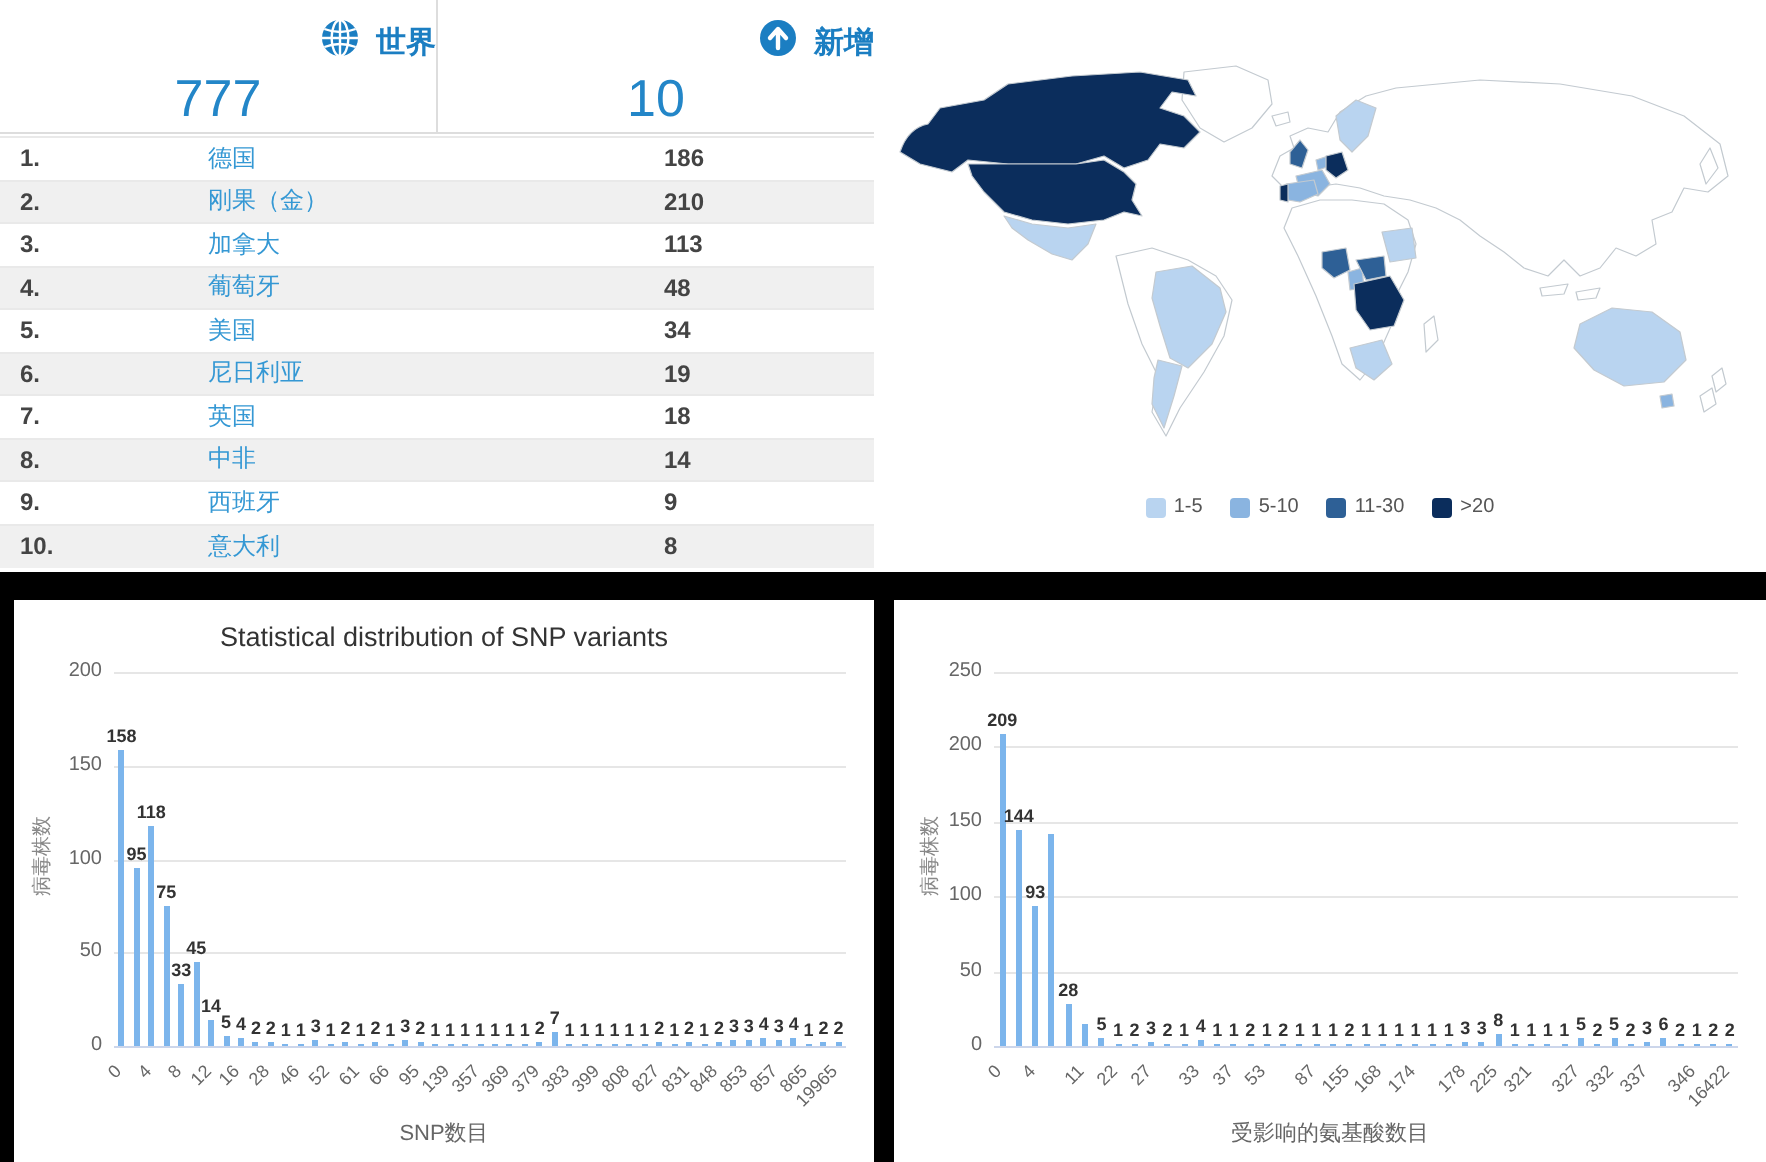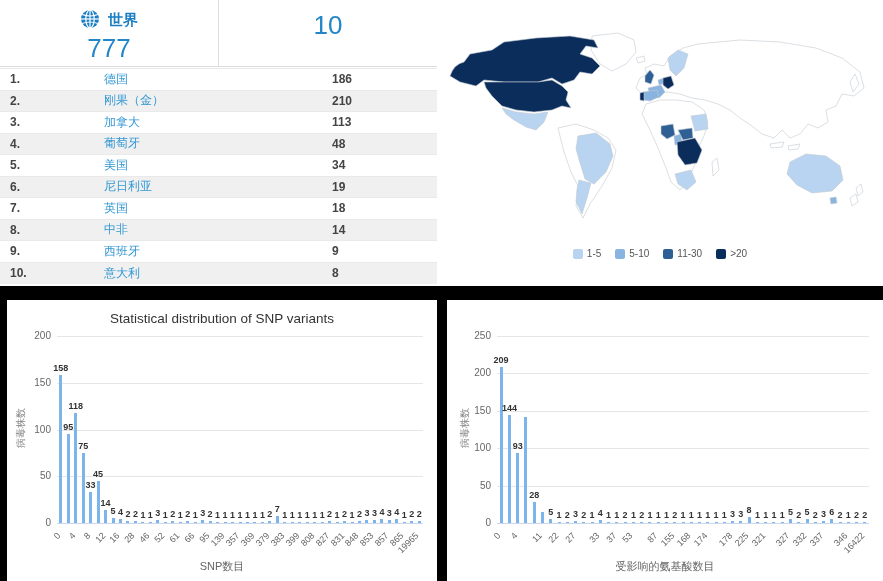--- a/index.html
+++ b/index.html
@@ -3,21 +3,21 @@
 <meta charset="utf-8">
 <style>
   * { box-sizing: border-box; margin: 0; padding: 0; }
   body { background:#222; font-family:"Liberation Sans", sans-serif; }
   .screen { position:relative; width:883px; height:581px; background:#fff; overflow:hidden; }
 
   
   .stats { position:absolute; left:0; top:0; width:437px; height:67px; display:flex; border-bottom:1px solid #ddd; background:#fff; }
   .stat-card { flex:1; text-align:center; padding-top:9px; }
   .stat-card + .stat-card { border-left:1px solid #ddd; }
-  .stat-head { display:flex; align-items:center; justify-content:center; gap:8px; color:#1b7ec2; font-weight:bold; font-size:15px; }
+  .stat-head { display:flex; align-items:center; justify-content:flex-end; gap:8px; color:#1b7ec2; font-weight:bold; font-size:15px; }
   .stat-value { font-size:26px; color:#2386c8; margin-top:2px; line-height:1.1; }
 
   
   .rank-table { position:absolute; left:0; top:68px; width:437px; border-collapse:collapse; font-size:12px; }
   .rank-table tr { height:21.5px; border-top:1px solid #e9e9e9; }
   .rank-table tr:nth-child(even) { background:#f0f0f0; }
   .rank-table td { padding:0 4px; vertical-align:middle; }
   .rank-table td.rank { width:100px; padding-left:10px; font-weight:bold; color:#444; }
   .rank-table td.country { width:228px; color:#3598d4; }
   .rank-table td.count { font-weight:bold; color:#444; }
@@ -63,20 +63,29 @@
               <ellipse rx="4.2" ry="9"></ellipse>
               <path d="M-7.8,-4.5 Q0,-1.5 7.8,-4.5 M-7.8,4.5 Q0,1.5 7.8,4.5"></path>
             </g>
           </svg>
         </span>
         <span>世界</span>
       </div>
       <div class="stat-value">777</div>
     </div>
     <div class="stat-card">
+      <div class="stat-head">
+        <span>
+          <svg width="20" height="20" viewBox="-10 -10 20 20">
+            <circle r="9" fill="#1b7ec2"></circle>
+            <path d="M0,5 L0,-4 M-4,0 L0,-4.5 L4,0" stroke="#fff" stroke-width="2.2" fill="none" stroke-linecap="round" stroke-linejoin="round"></path>
+          </svg>
+        </span>
+        <span>新增</span>
+      </div>
       <div class="stat-value">10</div>
     </div>
   </div>
 
   <table class="rank-table">
     <tbody>
         <tr>
           <td class="rank">1.</td>
           <td class="country">德国</td>
           <td class="count">186</td>

